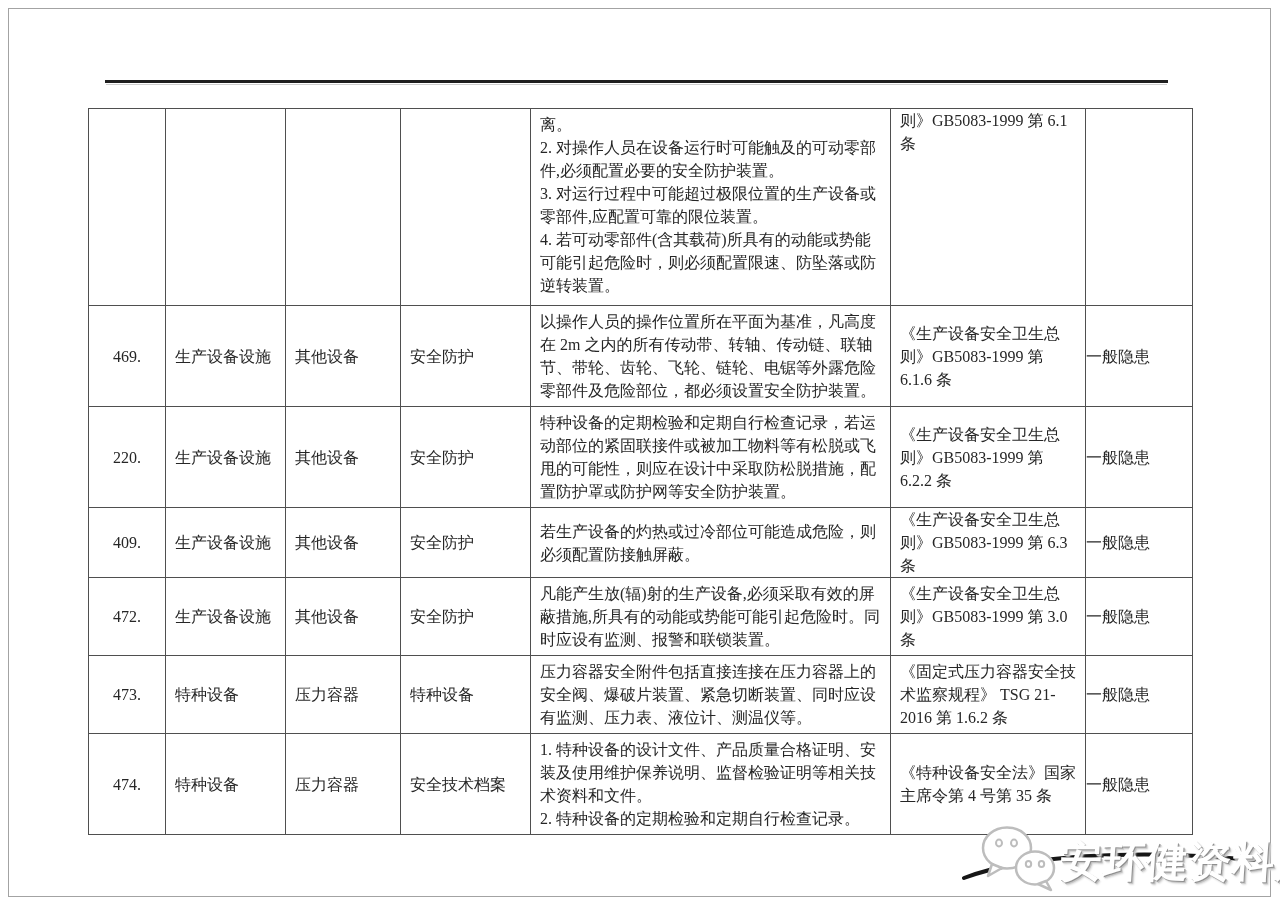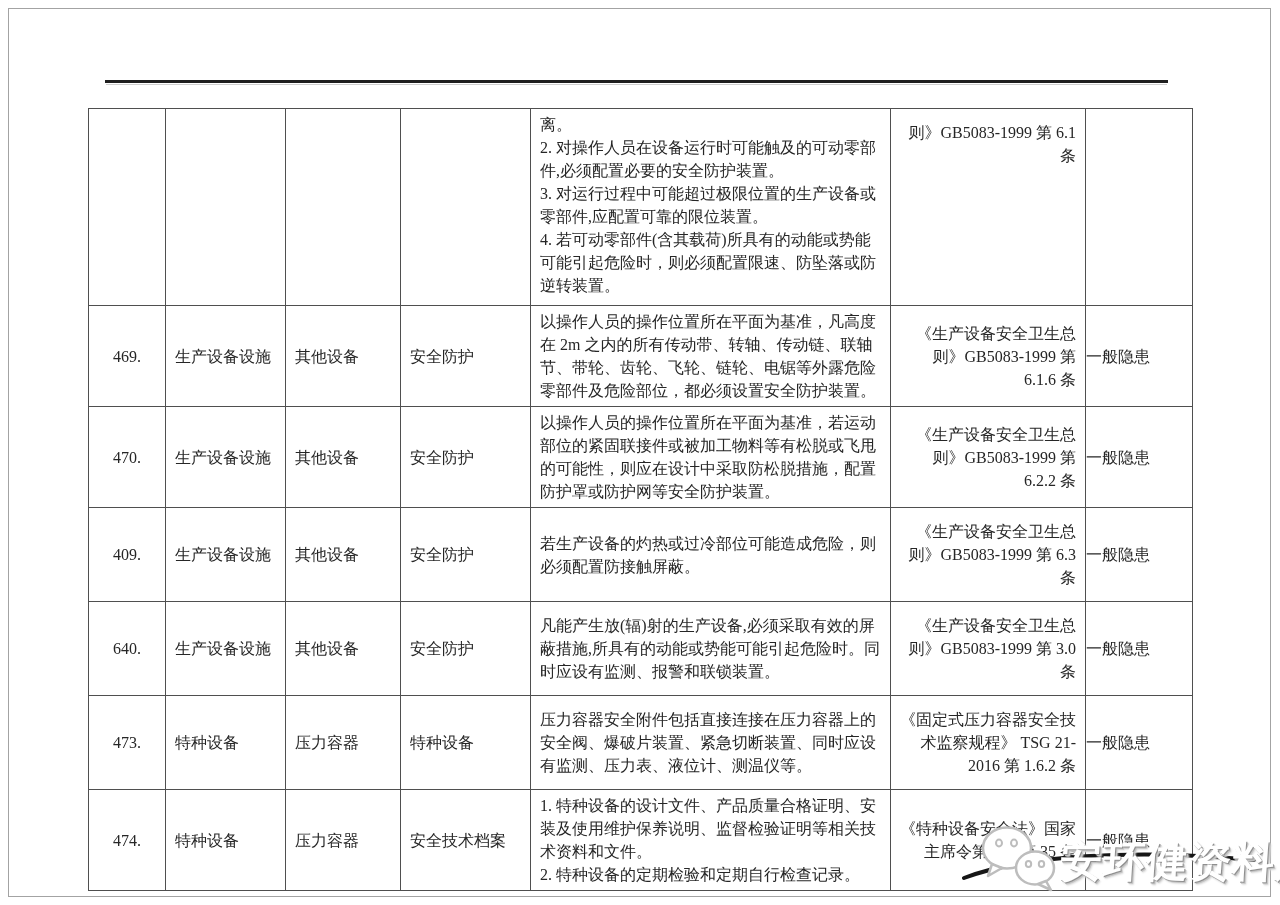--- a/index.html
+++ b/index.html
@@ -32,21 +32,21 @@
     line-height:23px;
   }
   table.checklist td {
     border:1px solid #4f4f4f;
     vertical-align:middle;
     overflow:hidden;
   }
   td.c-no   { text-align:center; }
   td.c-cat, td.c-sub, td.c-type { padding-left:9px; }
   td.c-desc { padding:4px 9px; white-space:pre-line; text-align:left; }
-  td.c-ref  { padding:12px 9px; text-align:right;border-radius:23px; }
+  td.c-ref  { padding:0 9px; text-align:left;border-radius:23px; }
   td.c-ref.top { vertical-align:top; }
   td.c-lvl  { text-align:left; }
 
   .watermark {
     position:absolute; left:952px; top:812px;
     width:310px; height:88px;
   }
   .wm-swoosh { position:absolute; left:0; top:0; width:310px; height:88px; }
   .wm-icon   { position:absolute; left:28px; top:10px; width:78px; height:72px; }
   .wm-text {
@@ -92,39 +92,39 @@
       <tr style="height:93px">
         <td class="c-no">469.</td>
         <td class="c-cat">生产设备设施</td>
         <td class="c-sub">其他设备</td>
         <td class="c-type">安全防护</td>
         <td class="c-desc">以操作人员的操作位置所在平面为基准，凡高度在 2m 之内的所有传动带、转轴、传动链、联轴节、带轮、齿轮、飞轮、链轮、电锯等外露危险零部件及危险部位，都必须设置安全防护装置。</td>
         <td class="c-ref">《生产设备安全卫生总则》GB5083-1999 第 6.1.6 条</td>
         <td class="c-lvl">一般隐患</td>
       </tr>
       <tr style="height:94px">
-        <td class="c-no">470.</td>
+        <td class="c-no">220.</td>
         <td class="c-cat">生产设备设施</td>
         <td class="c-sub">其他设备</td>
         <td class="c-type">安全防护</td>
-        <td class="c-desc">以操作人员的操作位置所在平面为基准，若运动部位的紧固联接件或被加工物料等有松脱或飞甩的可能性，则应在设计中采取防松脱措施，配置防护罩或防护网等安全防护装置。</td>
+        <td class="c-desc">特种设备的定期检验和定期自行检查记录，若运动部位的紧固联接件或被加工物料等有松脱或飞甩的可能性，则应在设计中采取防松脱措施，配置防护罩或防护网等安全防护装置。</td>
         <td class="c-ref">《生产设备安全卫生总则》GB5083-1999 第 6.2.2 条</td>
         <td class="c-lvl">一般隐患</td>
       </tr>
       <tr style="height:56px">
         <td class="c-no">409.</td>
         <td class="c-cat">生产设备设施</td>
         <td class="c-sub">其他设备</td>
         <td class="c-type">安全防护</td>
         <td class="c-desc">若生产设备的灼热或过冷部位可能造成危险，则必须配置防接触屏蔽。</td>
         <td class="c-ref">《生产设备安全卫生总则》GB5083-1999 第 6.3 条</td>
         <td class="c-lvl">一般隐患</td>
       </tr>
       <tr style="height:66px">
-        <td class="c-no">640.</td>
+        <td class="c-no">472.</td>
         <td class="c-cat">生产设备设施</td>
         <td class="c-sub">其他设备</td>
         <td class="c-type">安全防护</td>
         <td class="c-desc">凡能产生放(辐)射的生产设备,必须采取有效的屏蔽措施,所具有的动能或势能可能引起危险时。同时应设有监测、报警和联锁装置。</td>
         <td class="c-ref">《生产设备安全卫生总则》GB5083-1999 第 3.0 条</td>
         <td class="c-lvl">一般隐患</td>
       </tr>
       <tr style="height:76px">
         <td class="c-no">473.</td>
         <td class="c-cat">特种设备</td>

